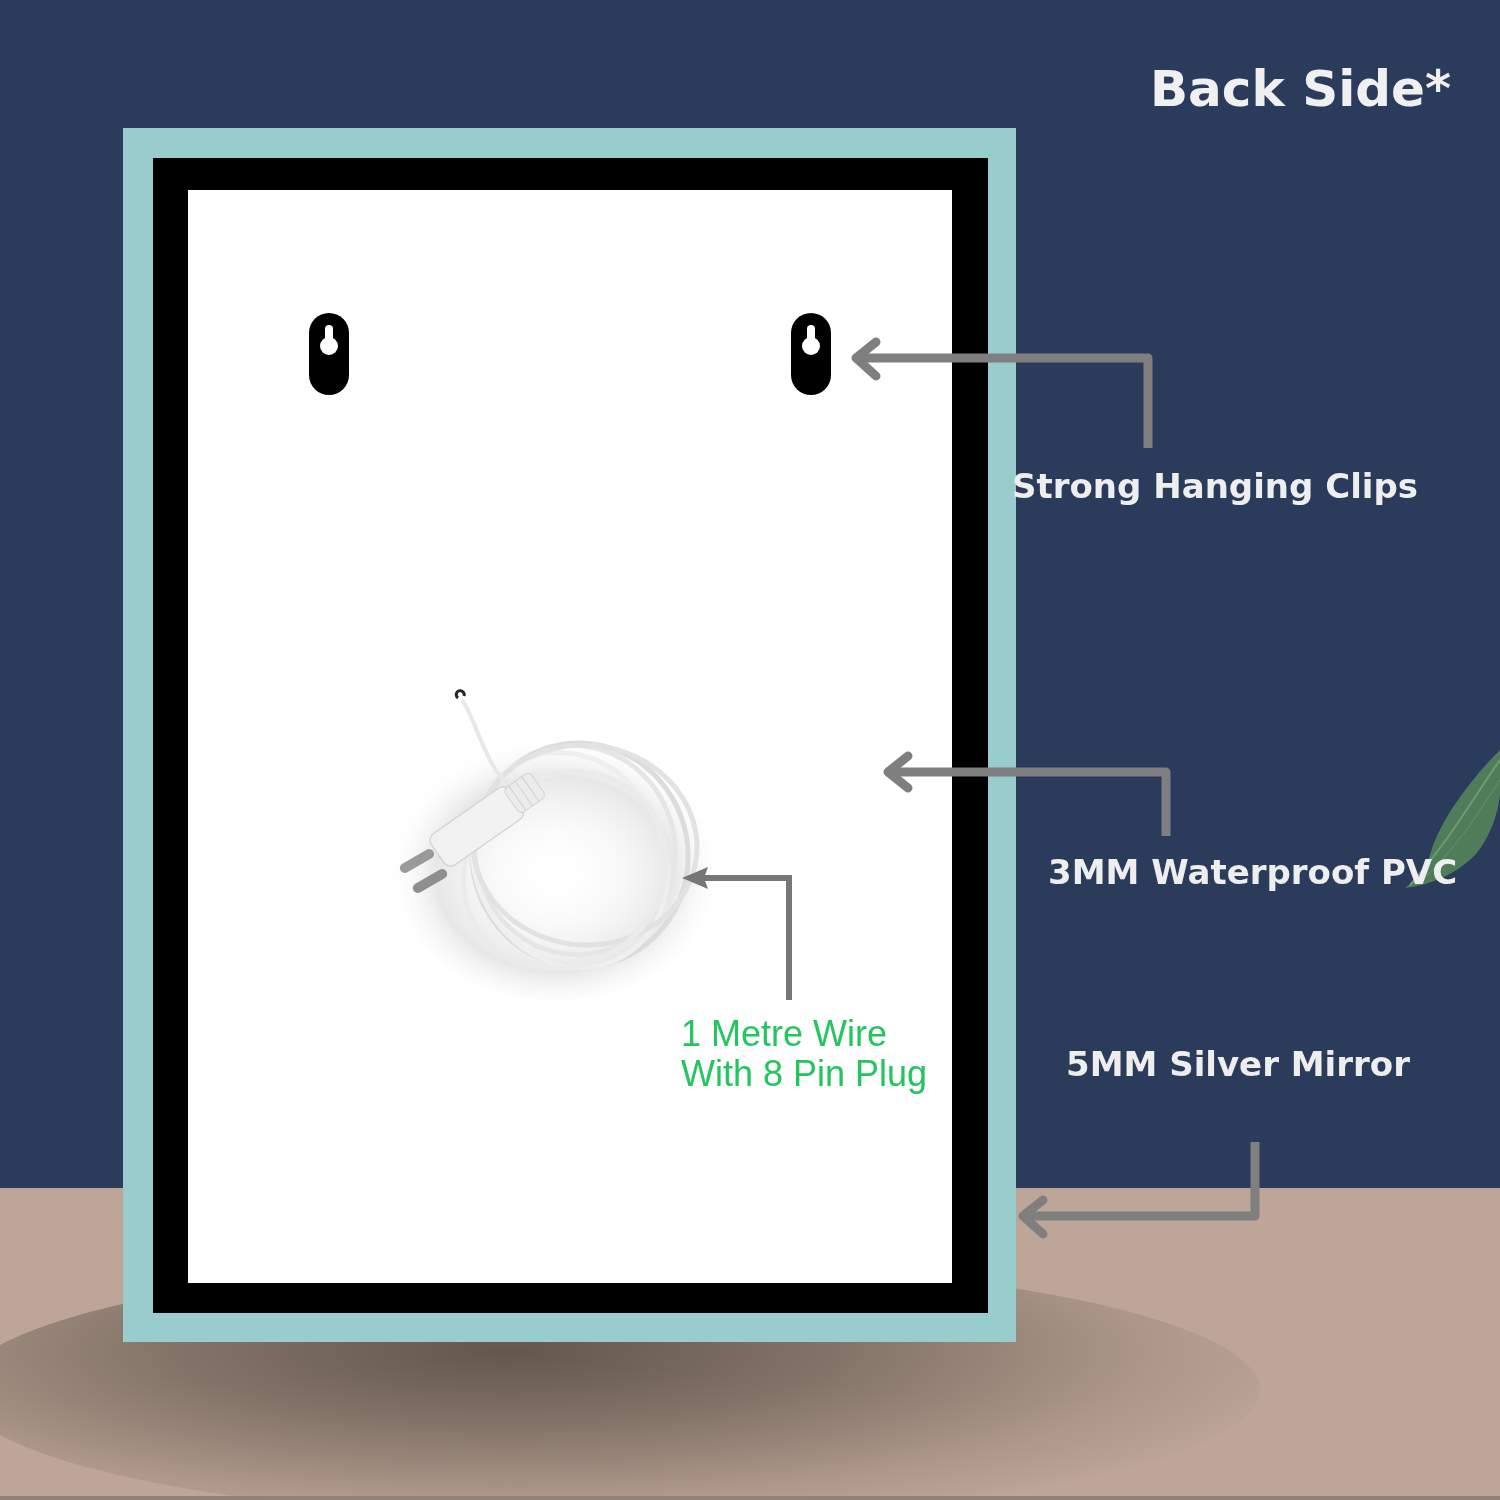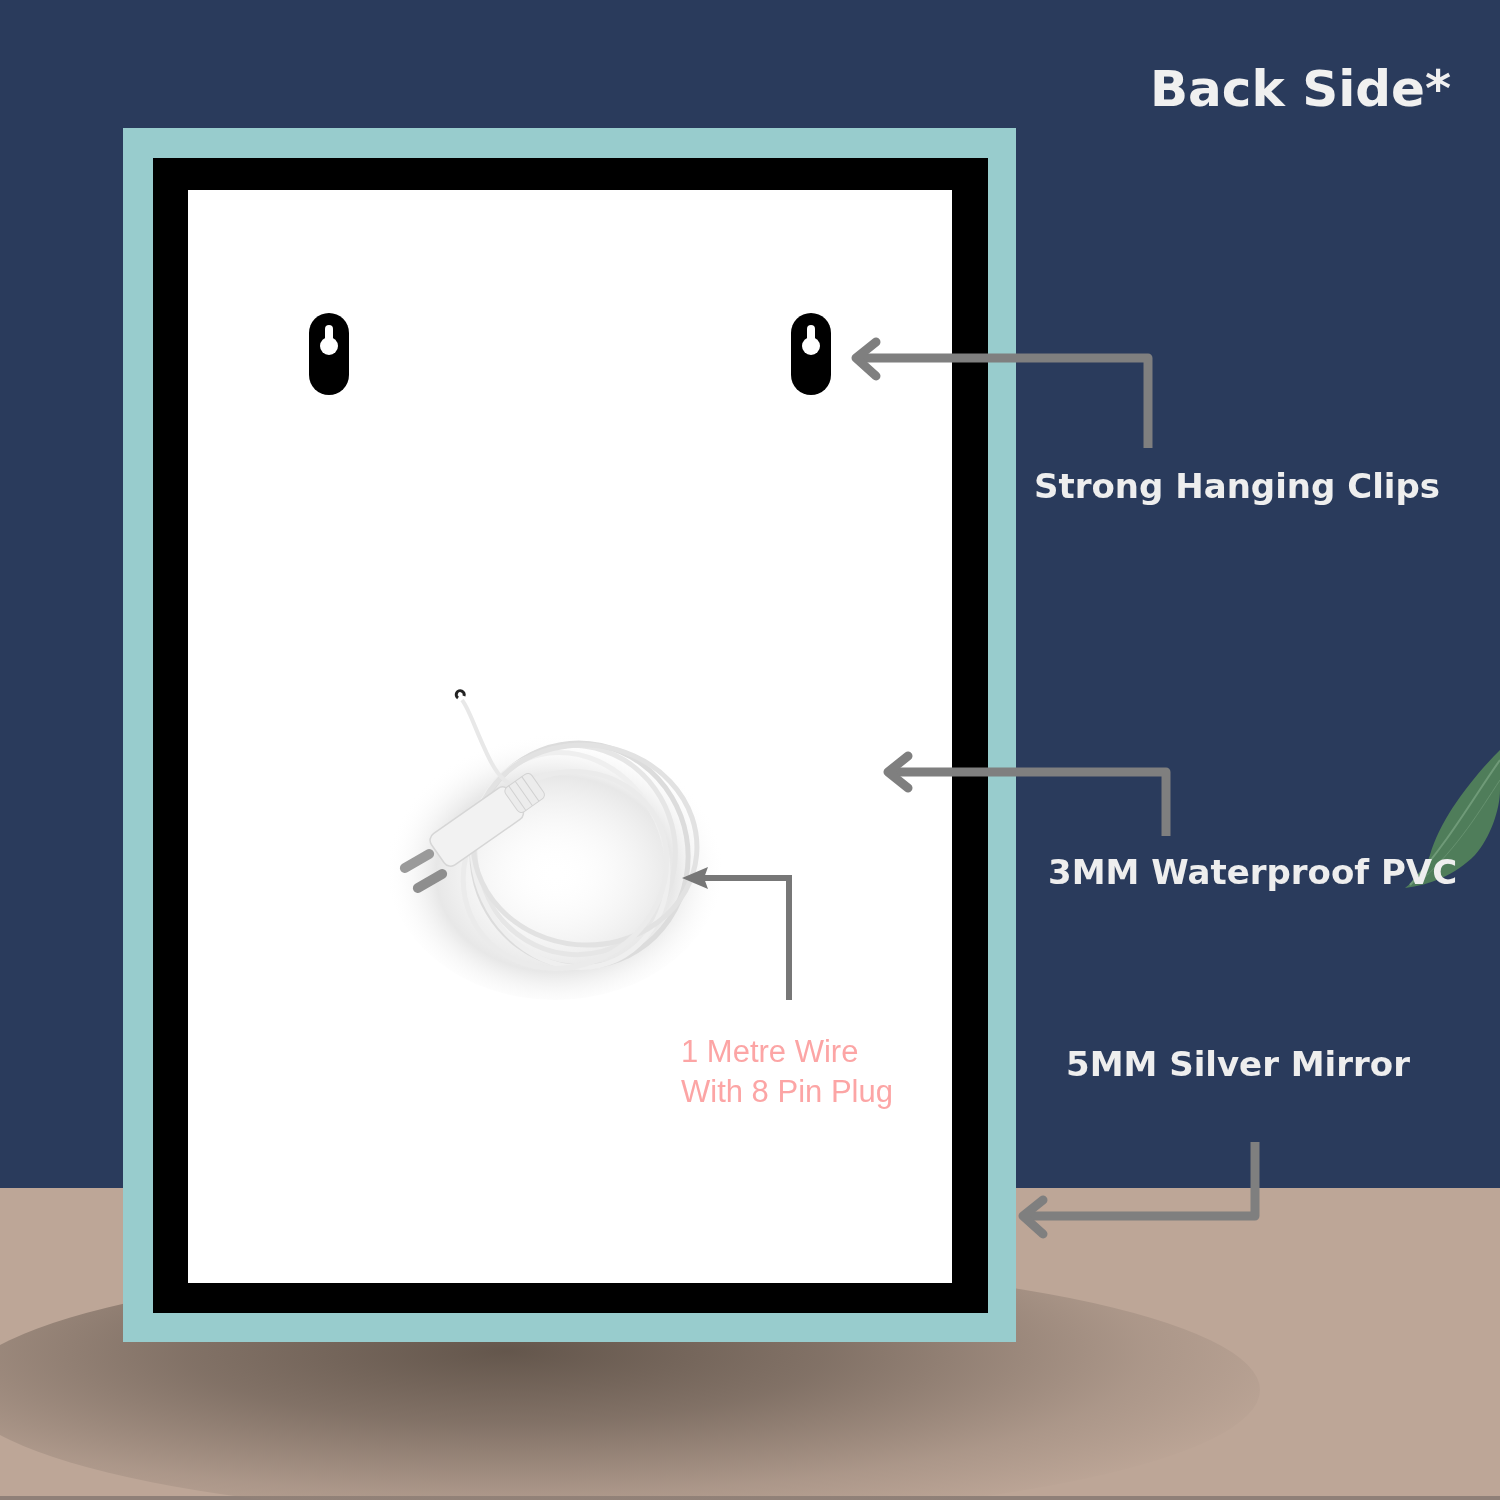--- a/index.html
+++ b/index.html
@@ -10,24 +10,24 @@
   .shadow { position: absolute; left: -40px; top: 1260px; width: 1300px; height: 260px; border-radius: 50%;
             background: radial-gradient(ellipse at 42% 35%, rgba(95,82,72,0.95) 0%, rgba(110,96,86,0.75) 30%, rgba(150,132,120,0.45) 60%, rgba(189,166,151,0) 78%); }
   .frame-teal { position: absolute; left: 123px; top: 128px; width: 893px; height: 1214px; background: #98cccd; }
   .frame-black { position: absolute; left: 153px; top: 158px; width: 835px; height: 1155px; background: #000; }
   .panel { position: absolute; left: 188px; top: 190px; width: 764px; height: 1093px; background: #ffffff; }
   .clip { position: absolute; width: 40px; height: 82px; background: #000; border-radius: 20px; }
   .clip .hole-head { position: absolute; left: 11px; top: 24px; width: 18px; height: 18px; background: #fff; border-radius: 50%; }
   .clip .hole-neck { position: absolute; left: 16px; top: 12px; width: 8px; height: 18px; background: #fff; border-radius: 4px; }
   .title { position: absolute; left: 1150px; top: 60px; font-family: "DejaVu Sans", sans-serif; font-weight: bold; font-size: 50px; color: #f0f0f0; letter-spacing: 0; text-align: center; }
   .label { position: absolute; font-family: "DejaVu Sans", sans-serif; font-weight: bold; color: #eeeeee; white-space: nowrap; }
-  .lbl-clips { left: 1034px; top: 466px; font-size: 34px; }
+  .lbl-clips { left: 1012px; top: 466px; font-size: 34px; }
   .lbl-pvc { left: 1032px; top: 852px; font-size: 34px; margin-left: 16px; }
   .lbl-mirror { left: 1066px; top: 1044px; font-size: 34px; }
-  .wire-label { position: absolute; left: 681px; top: 1014px; font-family: "Liberation Sans", sans-serif; font-size: 31px; line-height: 40px; color: #fca5a5; margin-top: 18px; }
+  .wire-label { position: absolute; left: 681px; top: 1014px; font-family: "Liberation Sans", sans-serif; font-size: 36px; line-height: 40px; color: #22c55e; }
   svg.overlay { position: absolute; left: 0; top: 0; }
   .leaf { position: absolute; left: 1400px; top: 750px; }
 </style>
 </head>
 <body>
 
 <div class="wall"></div>
 <div class="floor"></div>
 <div class="floor-line"></div>
 <div class="shadow"></div>

